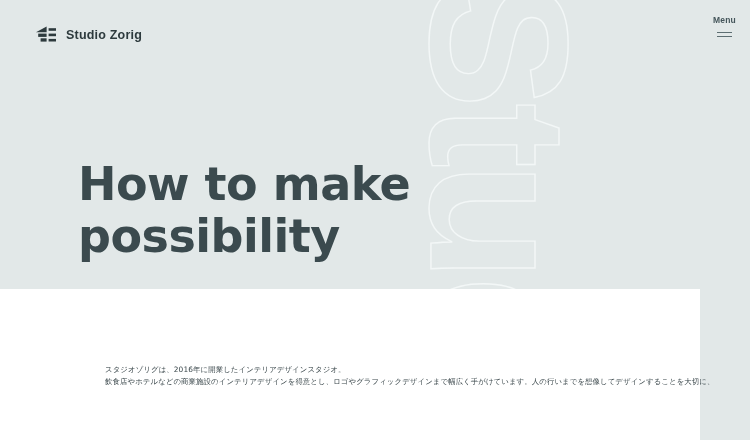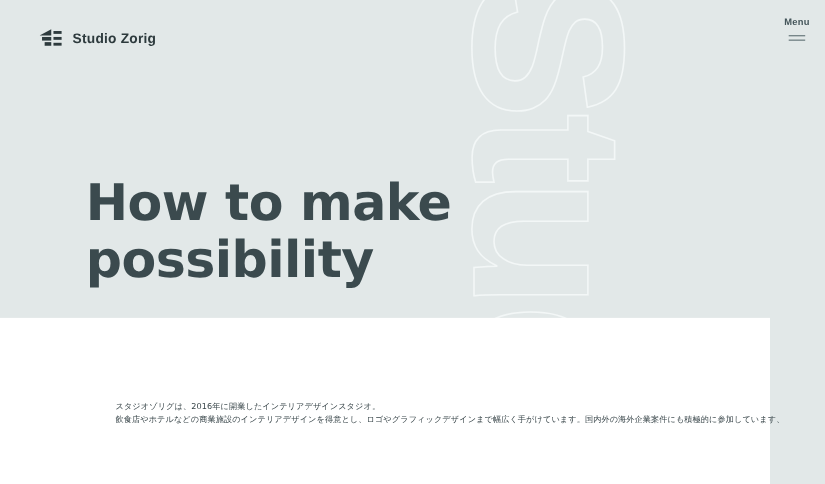--- a/index.html
+++ b/index.html
@@ -184,16 +184,16 @@
 
   </div>
 
   <div id="hero">
     <div class="hero-line">How to make</div>
     <div class="hero-line">possibility</div>
   </div>
 
   <div id="body-copy">
     <p>スタジオゾリグは、2016年に開業したインテリアデザインスタジオ。</p>
-    <p>飲食店やホテルなどの商業施設のインテリアデザインを得意とし、ロゴやグラフィックデザインまで幅広く手がけています。国内外の海外企業案件にも積極的に参加しています、</p>
+    <p>飲食店やホテルなどの商業施設のインテリアデザインを得意とし、ロゴやグラフィックデザインまで幅広く手がけています。人の行いまでを想像してデザインすることを大切に、</p>
   </div>
 
 </div>
 
 </body></html>

